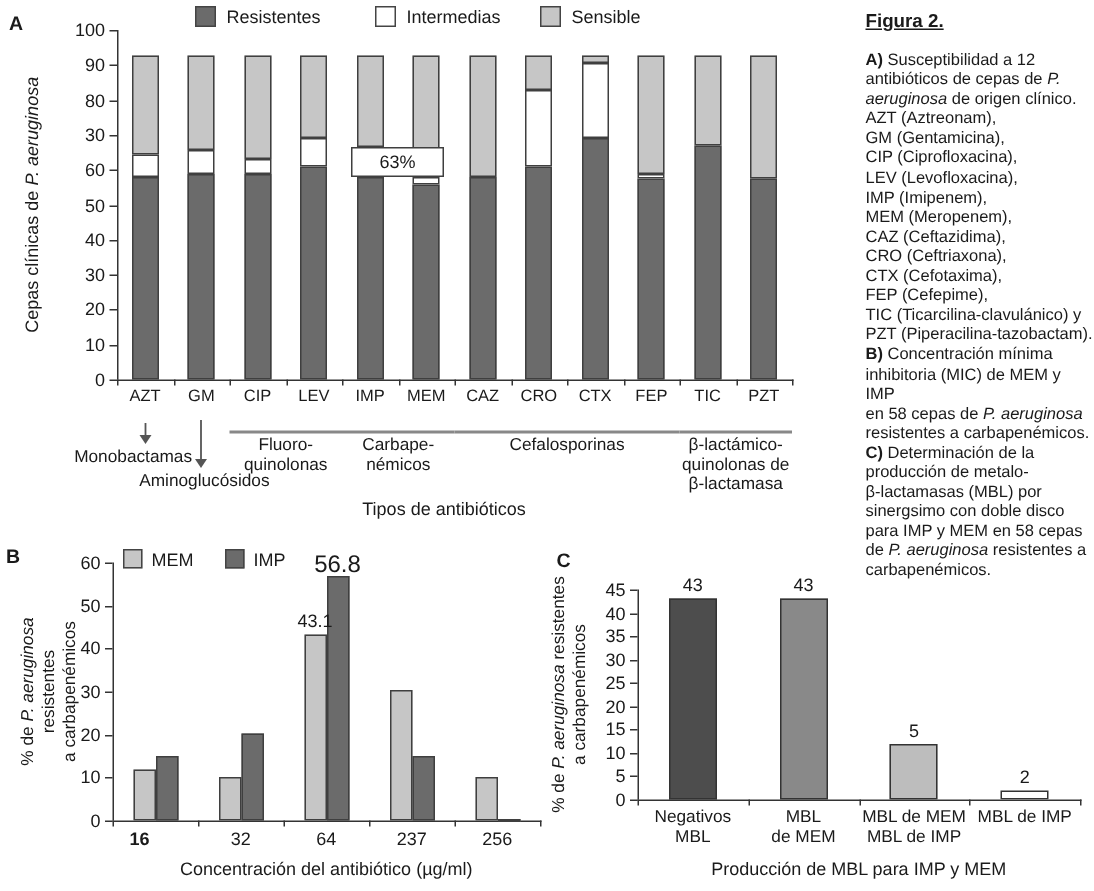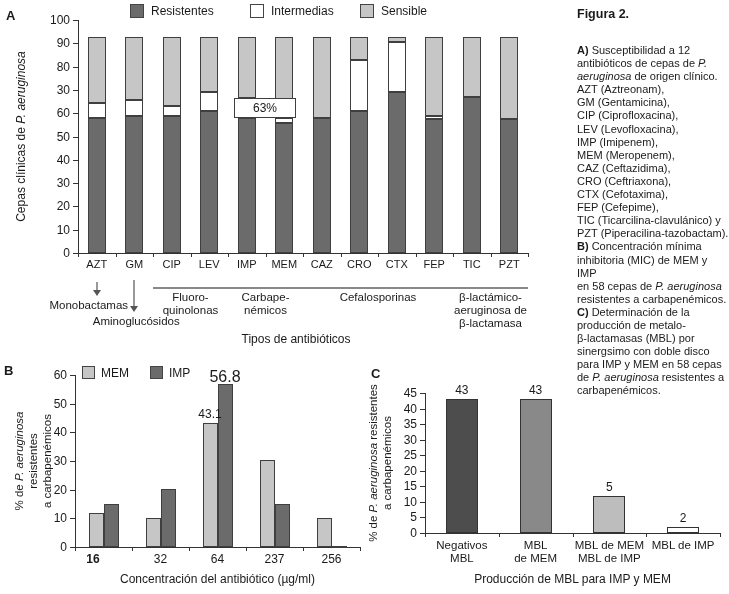--- a/index.html
+++ b/index.html
@@ -1,21 +1,21 @@
 <!DOCTYPE html>
 <html><head>
 <meta charset="utf-8">
 <style>
   html,body{margin:0;padding:0;background:#fff;}
   .page{position:relative;width:729px;height:594px;background:#fff;overflow:hidden;
         font-family:"Liberation Sans",sans-serif;color:#1a1a1a;}
   .chart{position:absolute;}
   .panel-letter{position:absolute;font-weight:bold;font-size:13px;}
   .caption{position:absolute;left:577px;top:7px;width:152px;}
-  .caption-title{font-weight:bold;font-size:12.5px;margin-bottom:23px;}
+  .caption-title{font-weight:bold;font-size:12.5px;margin-bottom:13px;text-decoration:underline;}
   .caption-body{font-size:11px;line-height:13.1px;}
 </style>
 </head>
 <body>
 
 <div class="page">
   <div class="panel-letter" style="left:6px;top:8px;">A</div>
   <div class="panel-letter" style="left:4px;top:363px;">B</div>
   <div class="panel-letter" style="left:371px;top:366px;">C</div>
 
@@ -128,21 +128,21 @@
       <div style="position: absolute; left: 152.75px; top: 287px; width: 75.5px; height: 1.5px; background: rgb(136, 136, 136);"></div>
       <div style="position: absolute; left: 190.5px; top: 291px; transform: translateX(-50%); font-size: 11.5px; line-height: 13px; text-align: center; white-space: pre-line;">Fluoro-
 quinolonas</div>
       <div style="position: absolute; left: 227.75px; top: 287px; width: 75.5px; height: 1.5px; background: rgb(136, 136, 136);"></div>
       <div style="position: absolute; left: 265.5px; top: 291px; transform: translateX(-50%); font-size: 11.5px; line-height: 13px; text-align: center; white-space: pre-line;">Carbape-
 némicos</div>
       <div style="position: absolute; left: 302.75px; top: 287px; width: 150.5px; height: 1.5px; background: rgb(136, 136, 136);"></div>
       <div style="position: absolute; left: 378px; top: 291px; transform: translateX(-50%); font-size: 11.5px; line-height: 13px; text-align: center; white-space: pre-line;">Cefalosporinas</div>
       <div style="position: absolute; left: 452.75px; top: 287px; width: 75.5px; height: 1.5px; background: rgb(136, 136, 136);"></div>
       <div style="position: absolute; left: 490.5px; top: 291px; transform: translateX(-50%); font-size: 11.5px; line-height: 13px; text-align: center; white-space: pre-line;">β-lactámico-
-aeruginosa de
+quinolonas de
 β-lactamasa</div>
       <div style="position: absolute; left: 296px; top: 332px; transform: translateX(-50%); font-size: 12px; white-space: nowrap;">Tipos de antibióticos</div>
       <div style="position: absolute; left: -95.5px; top: 128.5px; width: 233px; height: 15px; transform: rotate(-90deg); text-align: center; font-size: 12px; line-height: 15px;">Cepas clínicas de <i>P. aeruginosa</i></div>
     </div>
   <div id="chartB" class="chart" style="left:0;top:360px;width:360px;height:234px;">
       <div style="position: absolute; left: 75px; top: 15px; width: 1px; height: 172px; background: rgb(51, 51, 51);"></div>
       <div style="position: absolute; left: 75px; top: 187px; width: 286px; height: 1px; background: rgb(51, 51, 51);"></div>
       <div style="position: absolute; left: 70px; top: 187px; width: 5px; height: 1px; background: rgb(51, 51, 51);"></div>
       <div style="position: absolute; left: 31px; top: 180px; width: 36px; text-align: right; font-size: 12px;">0</div>
       <div style="position: absolute; left: 70px; top: 158.333px; width: 5px; height: 1px; background: rgb(51, 51, 51);"></div>

